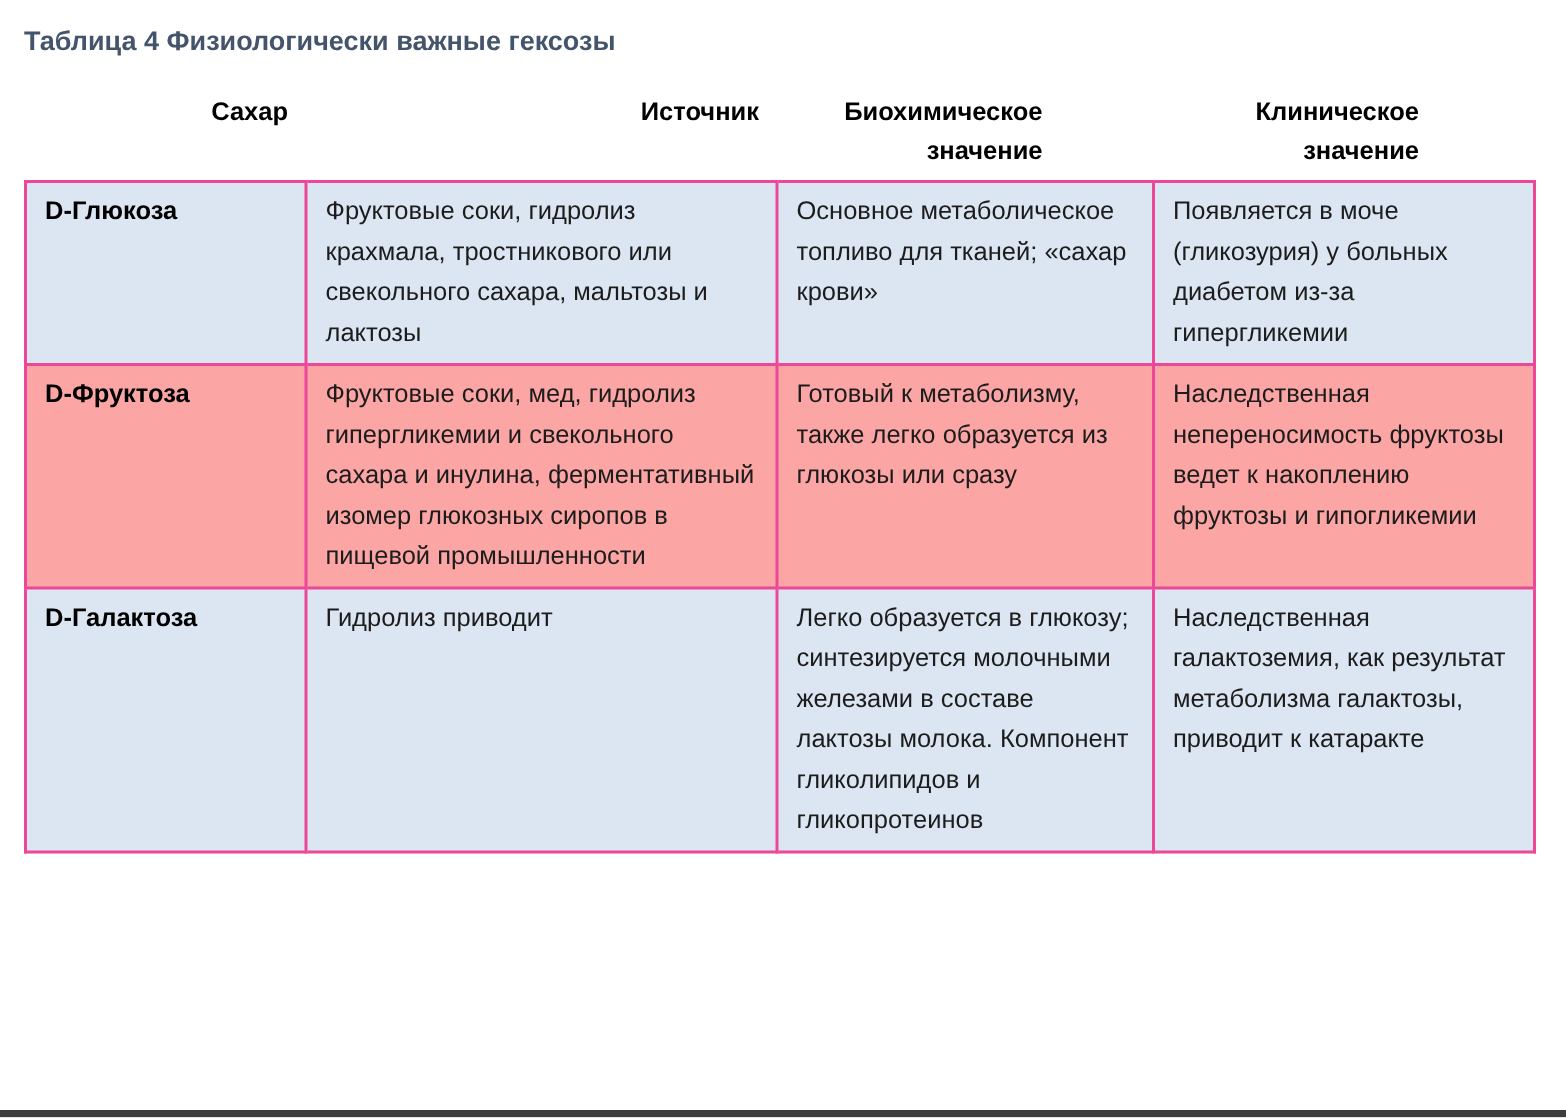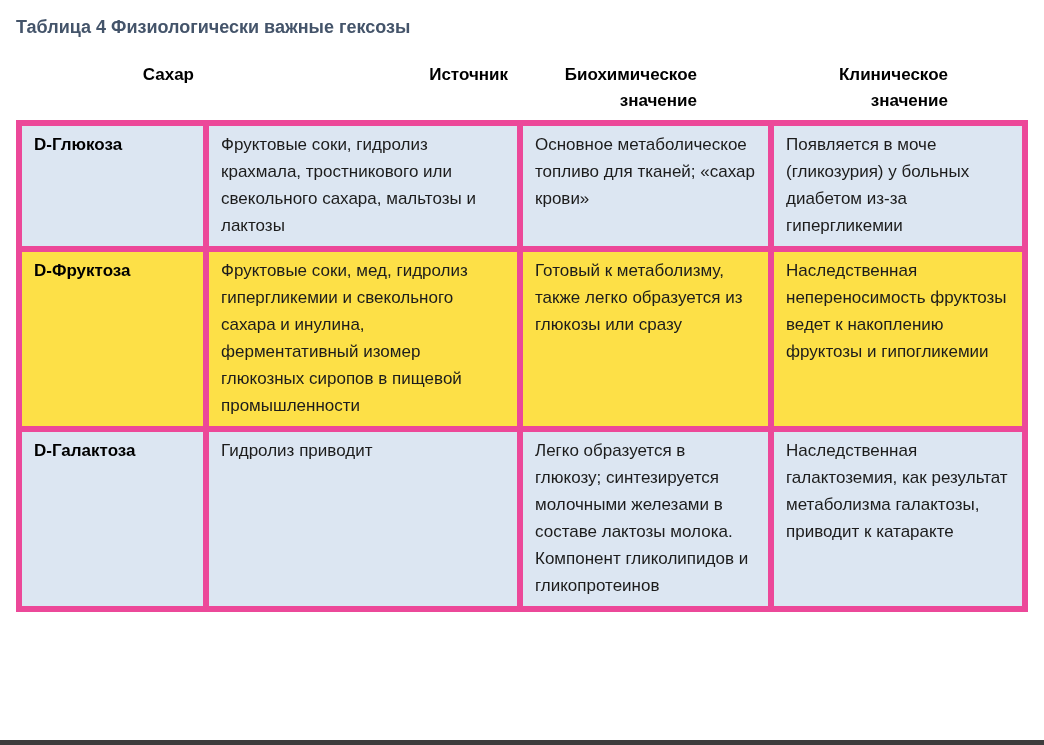--- a/index.html
+++ b/index.html
@@ -38,31 +38,31 @@
     font-weight: bold;
     color: #000000;
     padding: 2px 12px 0 12px;
     line-height: 26px;
     border: none;
     background: #ffffff;
   }
   thead th .hdr-narrow { display: block; max-width: 165px; }
 
   tbody td, tbody th {
-    border: 6px solid #ec4899;
+    border: 2px solid #ec4899;
     vertical-align: top;
     text-align: left;
     padding: 5px 12px 7px 12px;
     line-height: 27px;
     font-weight: normal;
     color: #1c1c1c;
   }
   tbody th.sugar-cell { font-weight: bold; color: #000000; }
   tr.shaded { background: #dce6f2; }
-  tr.plain  { background: #fde047; }
+  tr.plain  { background: #fca5a5; }
 
   .bottom-window-edge {
     position: absolute;
     left: 0; right: 0; bottom: 0;
     height: 5px;
     background: #3d3d3d;
   }
 </style>
 </head>
 <body>

